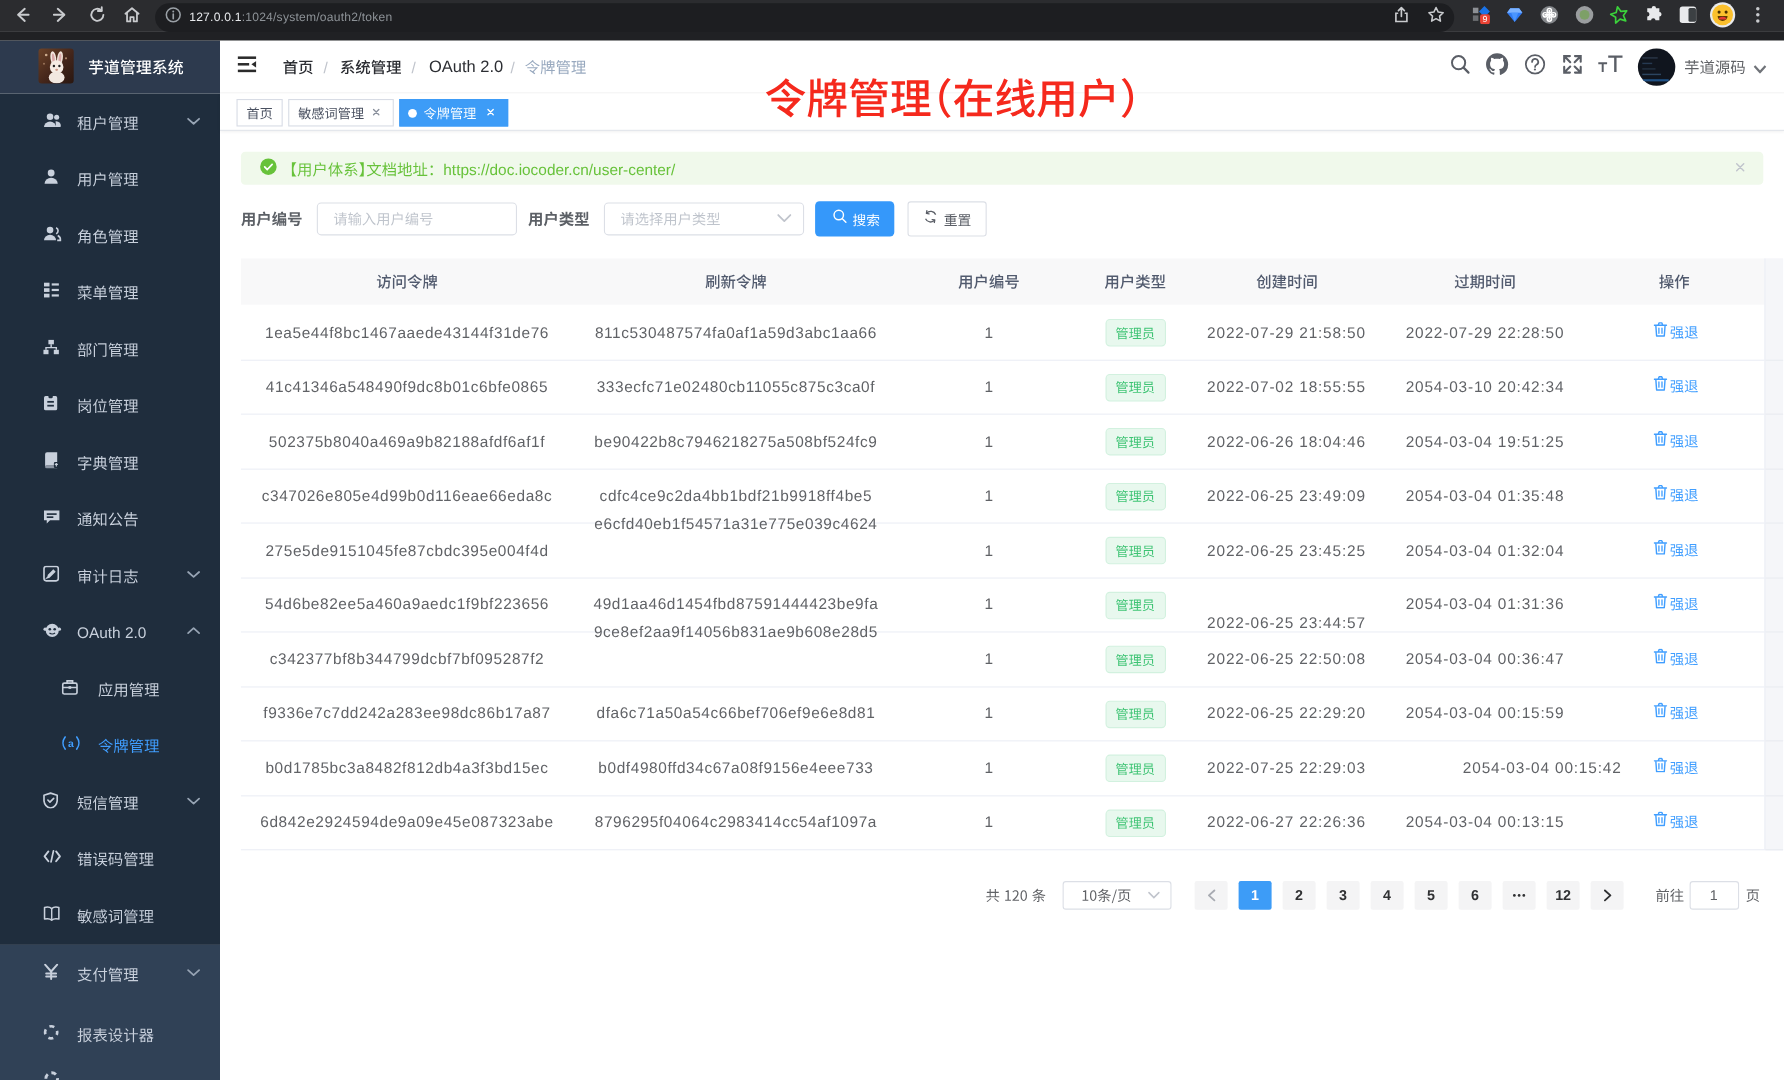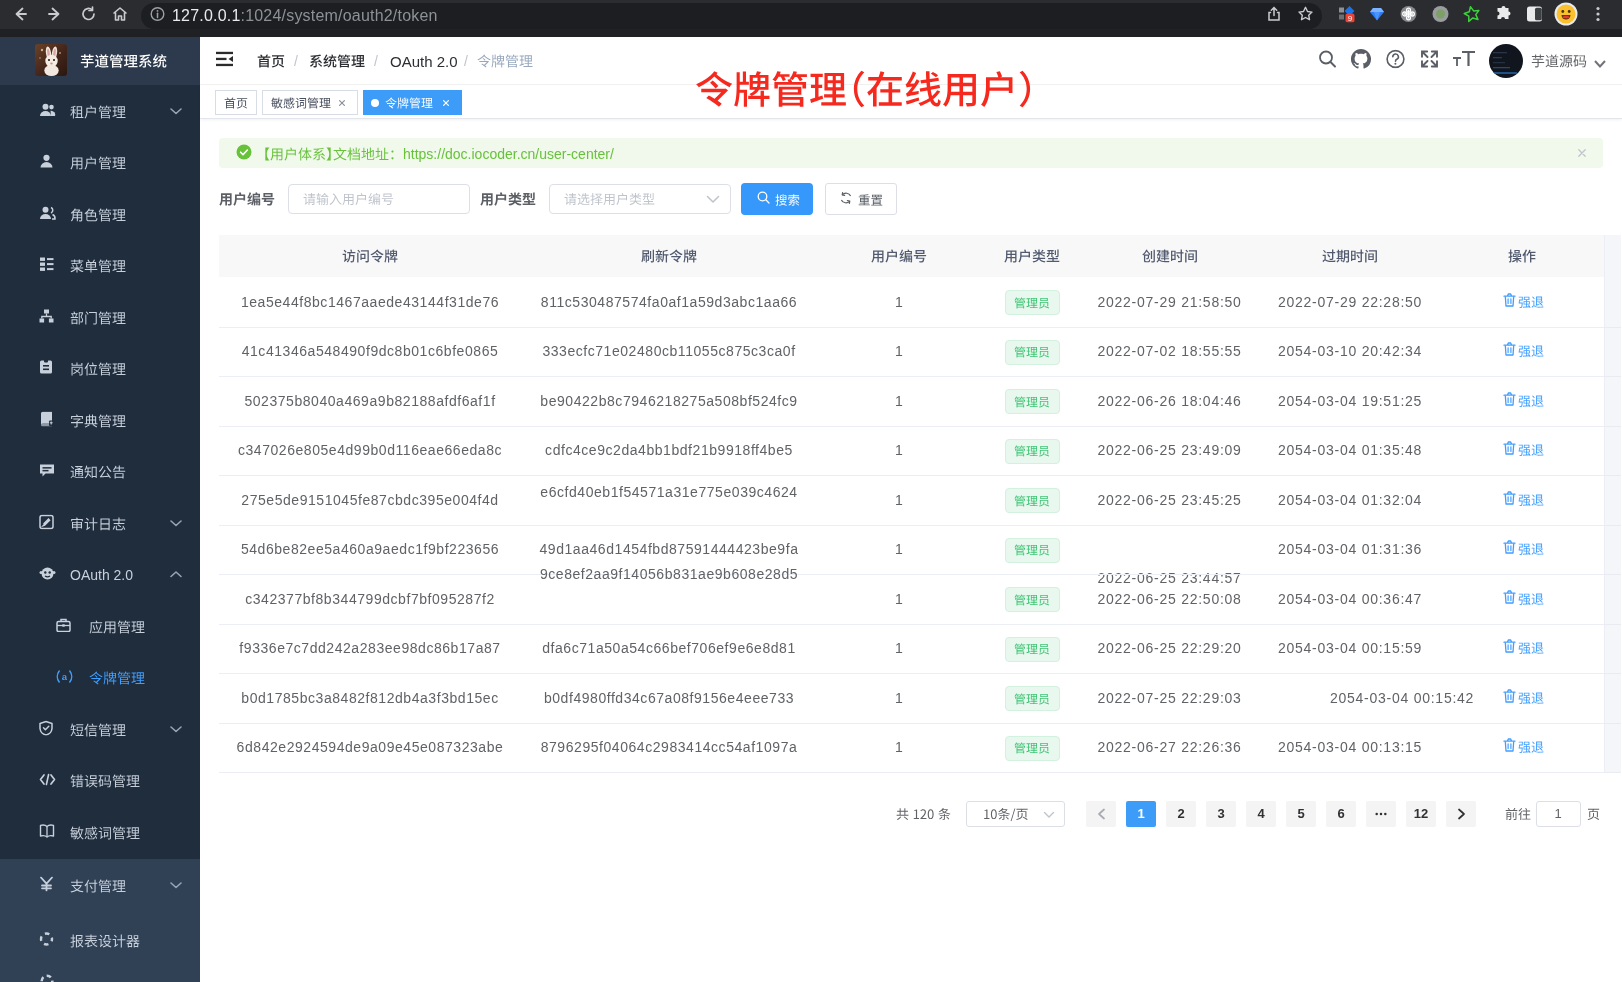--- a/index.html
+++ b/index.html
@@ -145,21 +145,21 @@
     </svg></div>
 <div class="abs" style="left:111px;top:15.5px;transform:translateY(-50%)"><svg width="18" height="18" viewBox="0 0 18 18">
       <path d="M3 8 L9 3 L15 8 M4.5 7.5 V15 H7.5 V11 H10.5 V15 H13.5 V7.5" stroke="#c9cbce" stroke-width="1.6" fill="none" stroke-linejoin="round" stroke-linecap="round"></path>
     </svg></div>
 <div class="abs" style="left:141px;top:3px;width:1181px;height:25.5px;background:#1d1e21;border-radius:13px"></div>
 <div class="abs" style="left:150px;top:15.7px;transform:translateY(-50%)"><svg width="15" height="15" viewBox="0 0 15 15">
       <circle cx="7.5" cy="7.5" r="6.3" stroke="#9aa0a6" stroke-width="1.4" fill="none"></circle>
       <path d="M7.5 6.8 V11" stroke="#9aa0a6" stroke-width="1.5" stroke-linecap="round"></path>
       <circle cx="7.5" cy="4.4" r="0.9" fill="#9aa0a6"></circle>
     </svg></div>
-<div class="abs" style="left:172px;top:15.8px;transform:translateY(-50%);font-size:16px;letter-spacing:0.2px;color:#e8eaed;white-space:nowrap">127.0.0.1<span style="color:#8d9297">:1024/system/oauth2/token</span></div>
+<div class="abs" style="left:172px;top:15.8px;transform:translateY(-50%);font-size:11px;letter-spacing:0.2px;color:#e8eaed;white-space:nowrap">127.0.0.1<span style="color:#8d9297">:1024/system/oauth2/token</span></div>
 <div class="abs" style="left:1266px;top:15.5px;transform:translateY(-50%)"><svg width="16" height="16" viewBox="0 0 16 16">
       <path d="M8 1.5 V9.5 M8 1.5 L5.3 4.2 M8 1.5 L10.7 4.2" stroke="#c9cbce" stroke-width="1.5" fill="none" stroke-linecap="round" stroke-linejoin="round"></path>
       <path d="M4.5 6.5 H3 V14 H13 V6.5 H11.5" stroke="#c9cbce" stroke-width="1.5" fill="none" stroke-linecap="round"></path>
     </svg></div>
 <div class="abs" style="left:1297px;top:15.5px;transform:translateY(-50%)"><svg width="17" height="17" viewBox="0 0 17 17">
       <path d="M8.5 1.8 L10.5 6 L15 6.6 L11.7 9.7 L12.5 14.2 L8.5 12 L4.5 14.2 L5.3 9.7 L2 6.6 L6.5 6 Z" stroke="#c9cbce" stroke-width="1.4" fill="none" stroke-linejoin="round"></path>
     </svg></div>
 <div class="abs" style="left:1338px;top:15.5px;transform:translateY(-50%)"><svg width="17" height="17" viewBox="0 0 17 17">
       <rect x="1" y="2" width="5" height="5" fill="#8d9095"></rect>
       <rect x="1" y="9" width="5" height="5" fill="#6b6e72"></rect>
@@ -927,21 +927,21 @@
 <div class="abs" style="left:1518px;top:450.25px;transform:translateY(-50%)">
     <svg width="26.0" height="15.6" viewBox="0 0 26.0 15.6" style="display:block">
       <g transform="translate(0,12.74) scale(0.013,-0.013)" fill="#409eff">
         <use href="#r5f3a" x="0.0"></use>
         <use href="#r9000" x="1000.0"></use>
       </g>
     </svg>
   </div>
 <div class="abs" style="left:219px;top:475.0px;width:1402px;height:1px;background:#ebeef5"></div>
 <div class="abs cell ctk" style="left:370px;top:499.75px">275e5de9151045fe87cbdc395e004f4d</div>
-<div class="abs cell ctk" style="left:669px;top:492px">e6cfd40eb1f54571a31e775e039c4624</div>
+<div class="abs cell ctk" style="left:669px;top:476px">e6cfd40eb1f54571a31e775e039c4624</div>
 <div class="abs cell" style="left:899px;top:499.75px">1</div>
 <div class="abs" style="left:1004.5px;top:488.45px;width:55px;height:25px;background:#e8f8ee;border:1px solid #d2f1df;border-radius:4px"></div>
 <div class="abs" style="left:1014.0px;top:500.95px;transform:translateY(-50%)">
     <svg width="36.0" height="14.4" viewBox="0 0 36.0 14.4" style="display:block">
       <g transform="translate(0,11.76) scale(0.012,-0.012)" fill="#3dc373">
         <use href="#r7ba1" x="0.0"></use>
         <use href="#r7406" x="1000.0"></use>
         <use href="#r5458" x="2000.0"></use>
       </g>
     </svg>
@@ -968,21 +968,21 @@
 <div class="abs" style="left:1004.5px;top:537.95px;width:55px;height:25px;background:#e8f8ee;border:1px solid #d2f1df;border-radius:4px"></div>
 <div class="abs" style="left:1014.0px;top:550.45px;transform:translateY(-50%)">
     <svg width="36.0" height="14.4" viewBox="0 0 36.0 14.4" style="display:block">
       <g transform="translate(0,11.76) scale(0.012,-0.012)" fill="#3dc373">
         <use href="#r7ba1" x="0.0"></use>
         <use href="#r7406" x="1000.0"></use>
         <use href="#r5458" x="2000.0"></use>
       </g>
     </svg>
   </div>
-<div class="abs cell cdt" style="left:1169.5px;top:578px">2022-06-25 23:44:57</div>
+<div class="abs cell cdt" style="left:1169.5px;top:566px">2022-06-25 23:44:57</div>
 <div class="abs cell cdt" style="left:1350px;top:549.25px">2054-03-04 01:31:36</div>
 <div class="abs" style="left:1503px;top:549.25px;transform:translateY(-50%)"><svg width="13" height="14" viewBox="0 0 13 14">
       <path d="M1 3.2 H12 M4.5 3 L5.3 1 H7.7 L8.5 3" stroke="#409eff" stroke-width="1.3" fill="none" stroke-linecap="round" stroke-linejoin="round"></path>
       <path d="M2.3 3.4 L3 13 H10 L10.7 3.4" stroke="#409eff" stroke-width="1.3" fill="none" stroke-linejoin="round"></path>
       <path d="M5.1 5.8 V10.5 M7.9 5.8 V10.5" stroke="#409eff" stroke-width="1.2" stroke-linecap="round"></path>
     </svg></div>
 <div class="abs" style="left:1518px;top:549.25px;transform:translateY(-50%)">
     <svg width="26.0" height="15.6" viewBox="0 0 26.0 15.6" style="display:block">
       <g transform="translate(0,12.74) scale(0.013,-0.013)" fill="#409eff">
         <use href="#r5f3a" x="0.0"></use>

